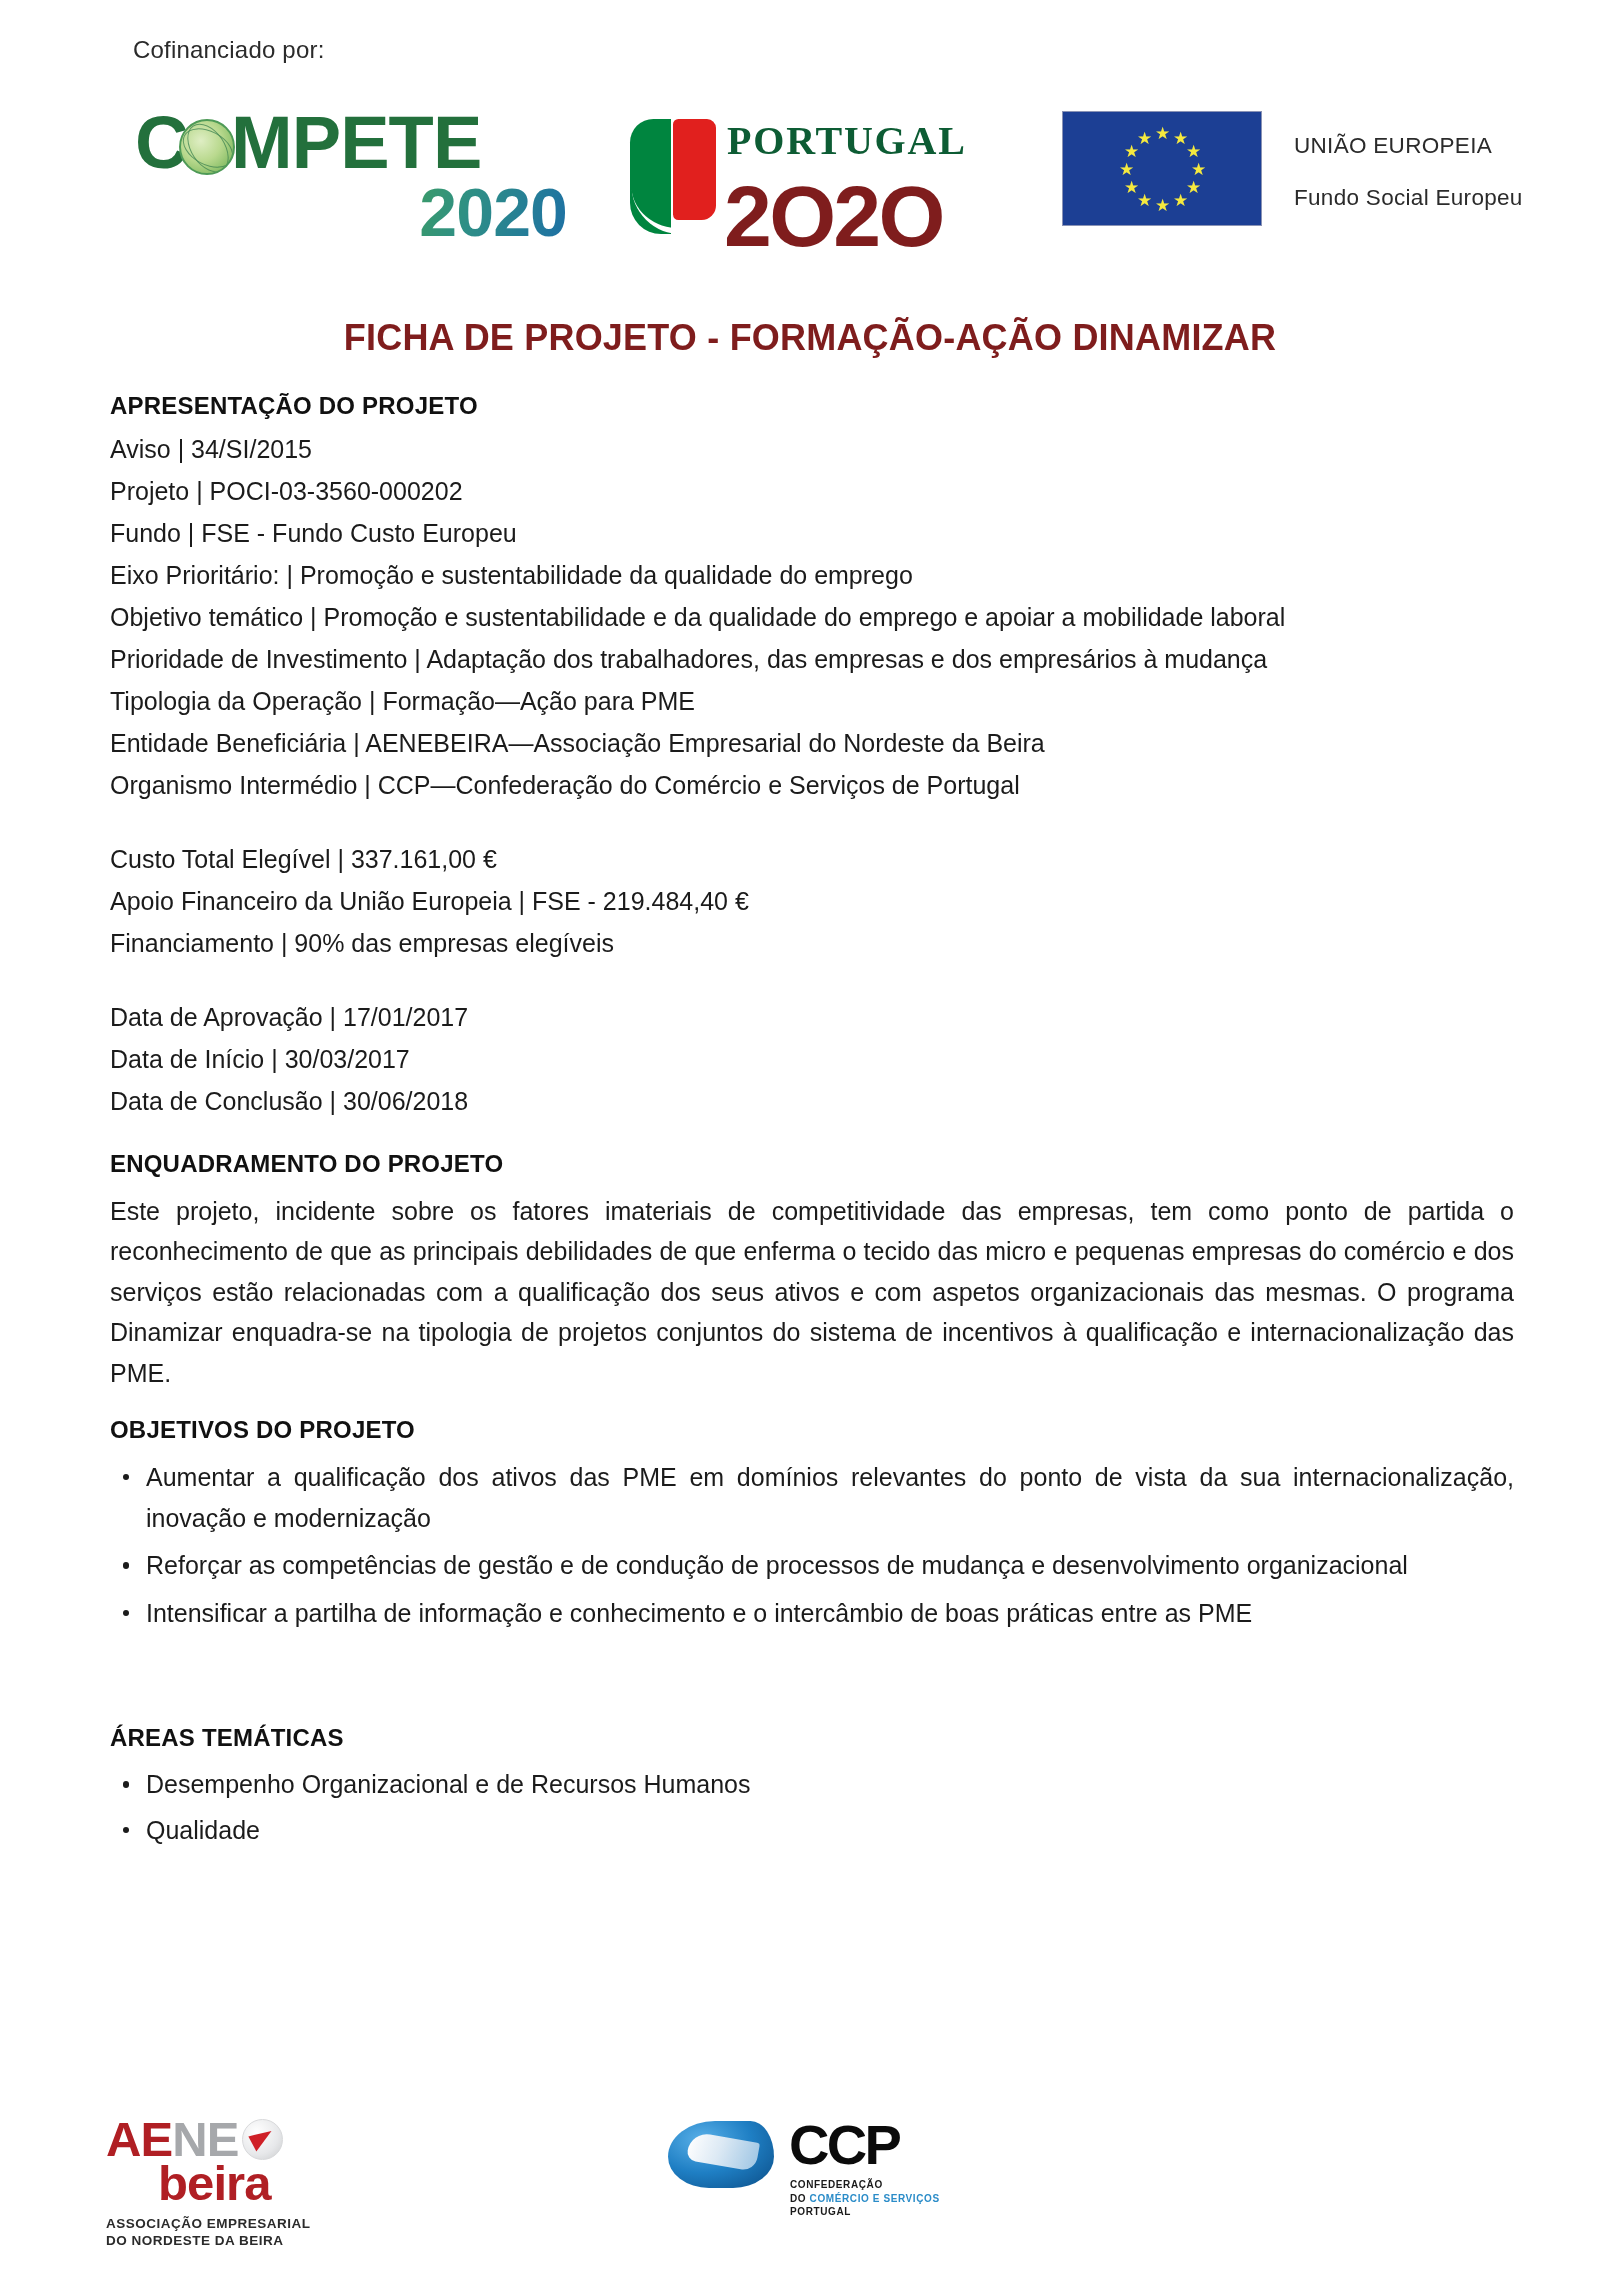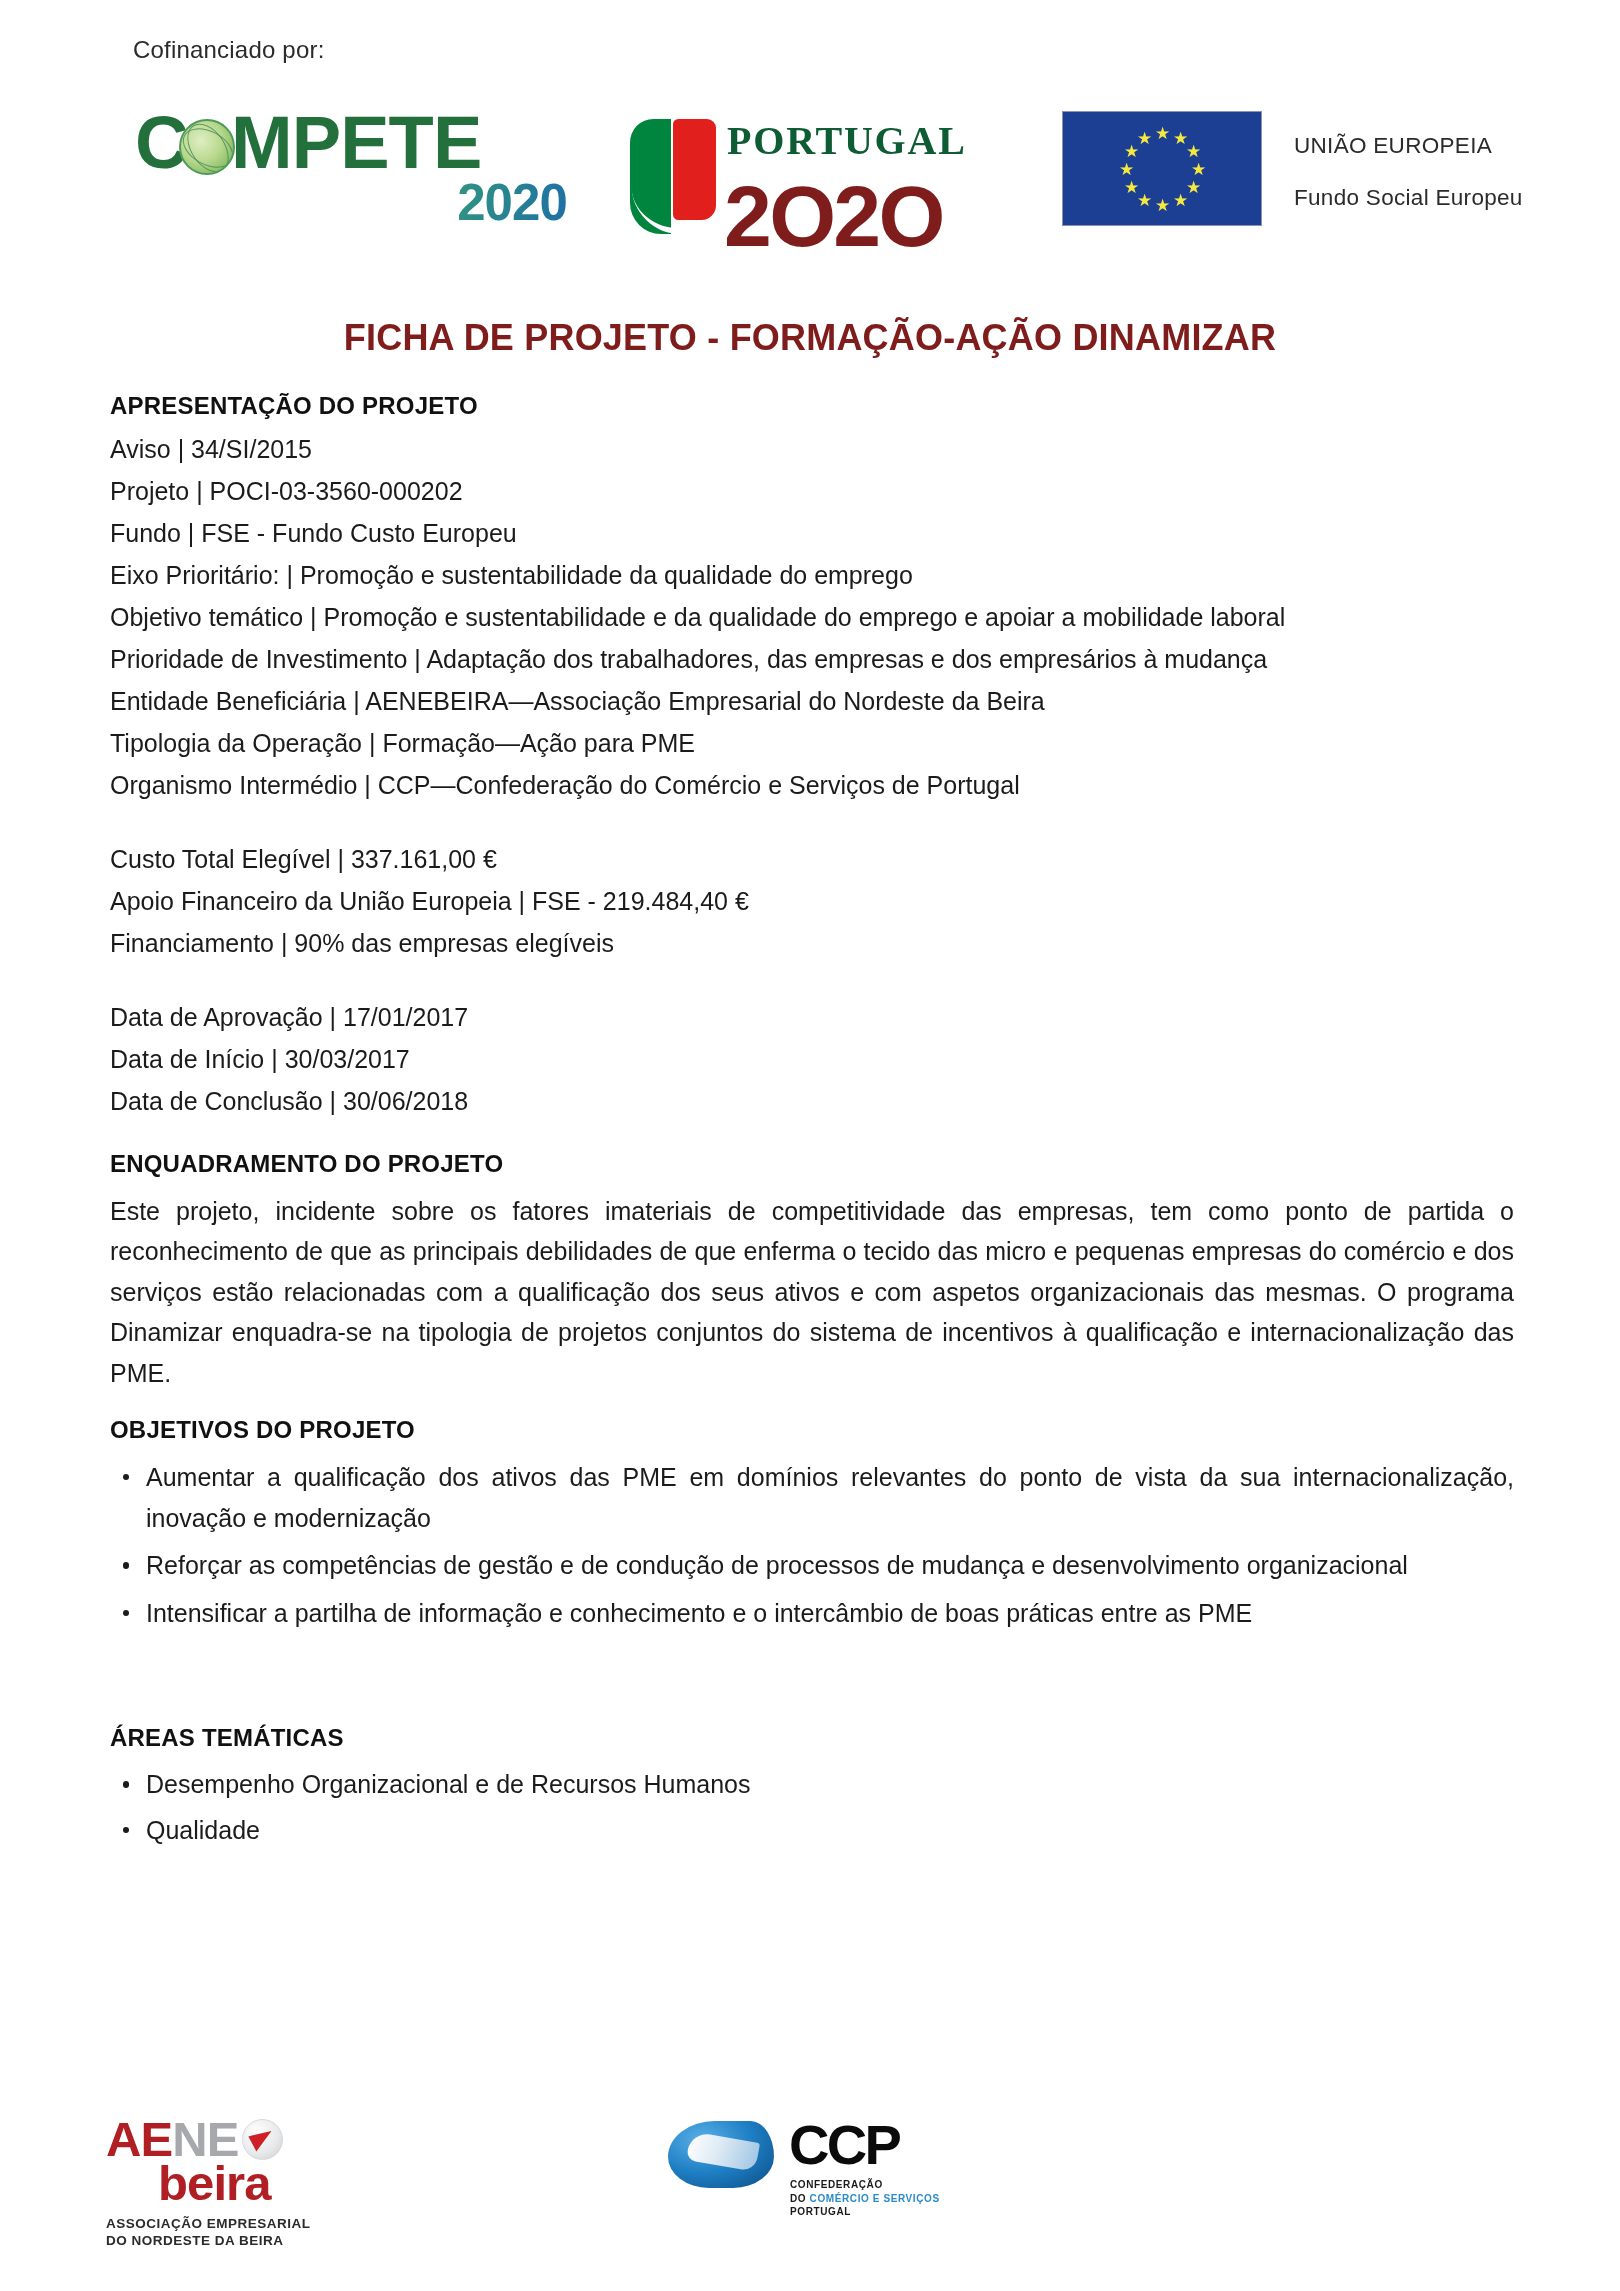--- a/index.html
+++ b/index.html
@@ -64,21 +64,21 @@
     position: absolute; left: 50%; top: 50%;
     width: 52px; height: 32px;
     margin: -16px 0 0 -26px;
     border: 1.8px solid rgba(60,130,80,.75);
     border-radius: 50%;
     transform: rotate(28deg);
   }
   .compete .globe::after { transform: rotate(-34deg); width: 32px; height: 52px; margin: -26px 0 0 -16px; }
   .compete .year {
     font-weight: 700;
-    font-size: 51px;
+    font-size: 68px;
     letter-spacing: -0.9px;
     text-align: right;
     margin-top: -5.4px;
     background: linear-gradient(105deg,#1d6fa5 0%, #1f7fa0 18%, #2f8f78 38%, #3f9f5d 58%, #2e8f86 76%, #1d6fa5 100%);
     -webkit-background-clip: text;
     background-clip: text;
     color: transparent;
   }
 
   
@@ -378,22 +378,22 @@
   <div class="content">
 
     <div class="section-head">APRESENTAÇÃO DO PROJETO</div>
 
     <div class="field-line">Aviso  | 34/SI/2015</div>
     <div class="field-line">Projeto | POCI-03-3560-000202</div>
     <div class="field-line">Fundo | FSE - Fundo Custo Europeu</div>
     <div class="field-line">Eixo Prioritário: | Promoção e sustentabilidade da qualidade do emprego</div>
     <div class="field-line">Objetivo temático | Promoção e sustentabilidade e da qualidade do emprego e apoiar a mobilidade laboral</div>
     <div class="field-line">Prioridade de Investimento | Adaptação dos trabalhadores, das empresas e dos empresários à mudança</div>
+    <div class="field-line">Tipologia da Operação | Formação—Ação para PME</div>
     <div class="field-line">Entidade Beneficiária | AENEBEIRA—Associação Empresarial do Nordeste da Beira</div>
-    <div class="field-line">Tipologia da Operação | Formação—Ação para PME</div>
     <div class="field-line">Organismo Intermédio | CCP—Confederação do Comércio e Serviços de Portugal</div>
 
     <div class="gap-md"></div>
 
     <div class="field-line">Custo Total Elegível | 337.161,00 €</div>
     <div class="field-line">Apoio Financeiro da União Europeia | FSE - 219.484,40 €</div>
     <div class="field-line">Financiamento | 90% das empresas elegíveis</div>
 
     <div class="gap-md"></div>
 

